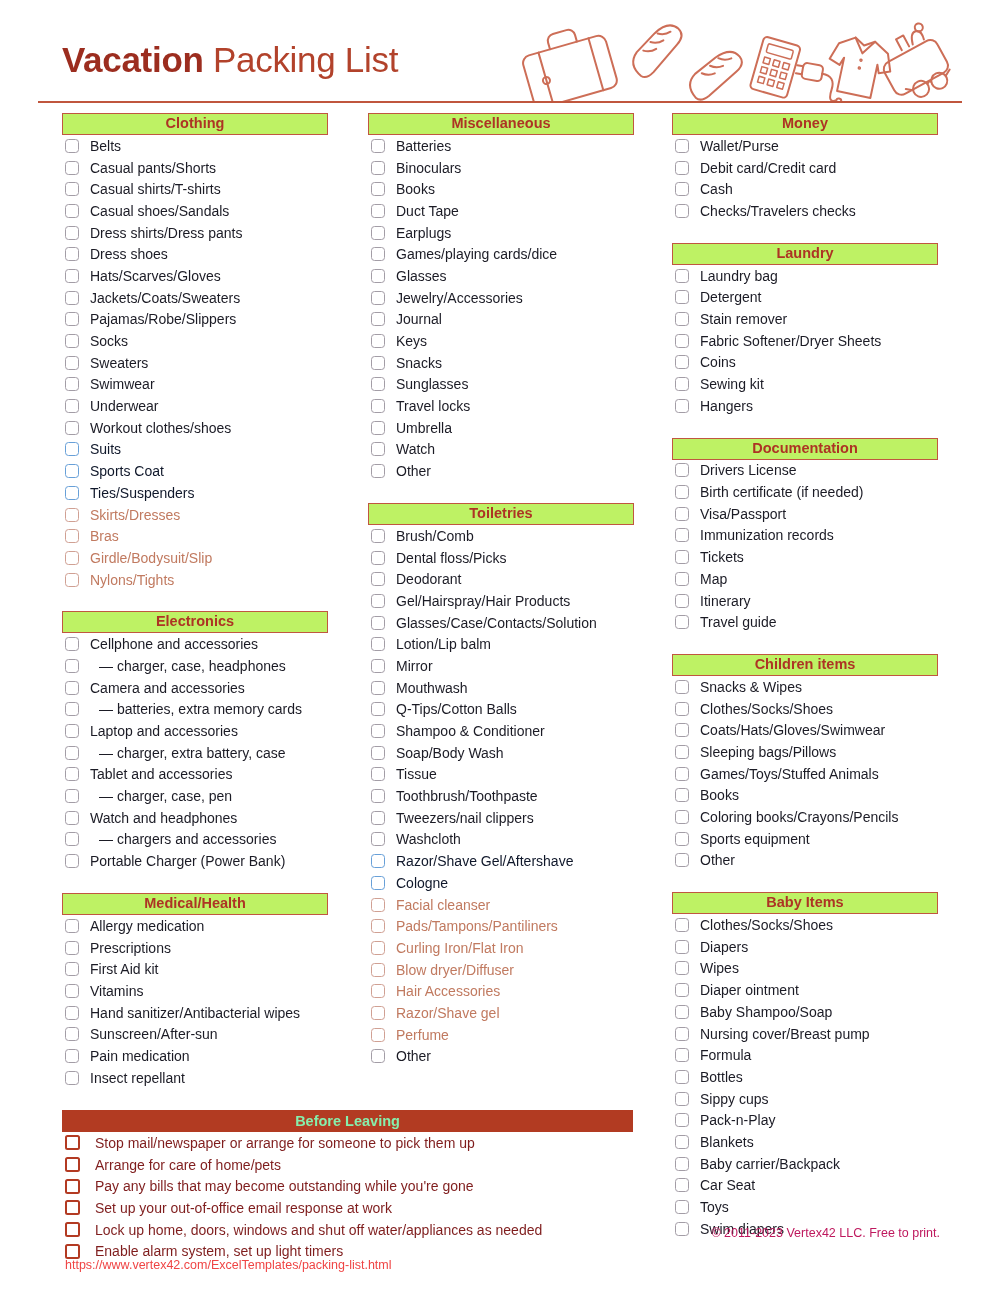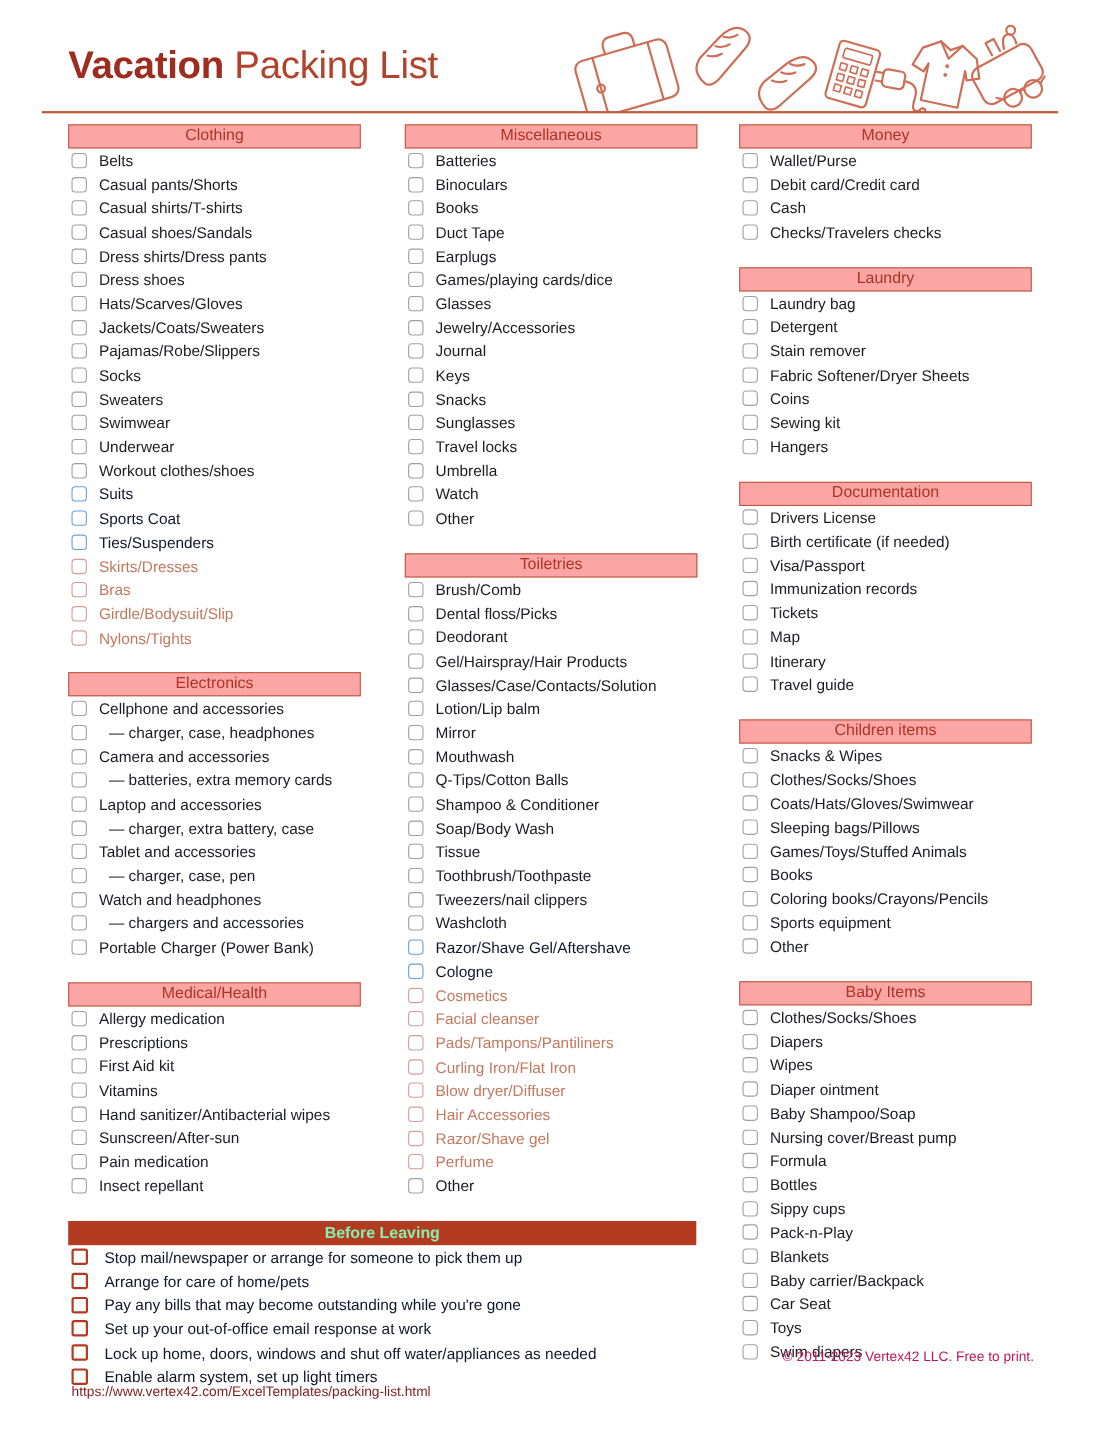--- a/index.html
+++ b/index.html
@@ -13,43 +13,43 @@
 
   .decor{position:absolute;right:48px;top:16px;}
 
   .rule{position:absolute;left:38px;right:38px;top:101px;border-top:2px solid #c0563d;}
 
   
   .col{position:absolute;top:113px;width:266px;}
   .col1{left:62px;} .col2{left:368px;} .col3{left:672px;}
 
   .sec{margin-bottom:21px;}
-  .sec-h{box-sizing:border-box;height:22px;border:1.6px solid #c05740;background:#fca5a5;
-    color:#ad3424;font-weight:normal;font-size:14.5px;text-align:center;line-height:19px;}
+  .sec-h{box-sizing:border-box;height:22px;border:1.6px solid #c05740;background:#bef264;
+    color:#ad3424;font-weight:bold;font-size:14.5px;text-align:center;line-height:19px;}
 
   .row{height:21.7px;display:flex;align-items:center;}
   .cb{flex:0 0 auto;width:12px;height:12px;border:1.6px solid #a39da6;border-radius:3.5px;
     margin-left:3px;background:#fff;}
   .lbl{margin-left:11px;font-size:14px;color:#1b1b25;white-space:nowrap;}
   .row.sub .lbl{padding-left:9px;}
   .row.blue .cb{border-color:#68a0d8;}
   .row.blue .lbl{color:#0f172a;}
   .row.salmon .cb{border-color:#d0a093;}
   .row.salmon .lbl{color:#c17a60;}
 
   
   .before{position:absolute;left:62px;top:1110px;width:571px;}
   .before .sec-h2{height:22px;background:#b23b22;color:#86efac;font-weight:bold;font-size:14.5px;
     text-align:center;line-height:22px;}
   .before .row{height:21.7px;}
   .before .cb{width:11px;height:11px;border:2px solid #b33a22;border-radius:2.5px;}
-  .before .lbl{color:#0f172a;margin-left:15px;}
+  .before .lbl{color:#7f1d1d;margin-left:15px;}
 
   
-  .footer-url{position:absolute;left:65px;top:1258px;font-size:12.5px;color:#7f1d1d;text-decoration:none;}
+  .footer-url{position:absolute;left:65px;top:1258px;font-size:12.5px;color:#ef4444;text-decoration:none;}
   .footer-copy{position:absolute;right:60px;top:1226px;font-size:12.5px;color:#be185d;}
 </style>
 </head>
 <body>
 
 <div class="page">
 
   <h1 class="title"><span class="t-bold">Vacation</span><span> </span><span class="t-reg">Packing List</span></h1>
 
   <svg class="decor" width="440" height="86" viewBox="0 0 440 86" fill="none" stroke="#cd6e57" stroke-width="2" stroke-linecap="round" stroke-linejoin="round">
@@ -421,24 +421,20 @@
         <div class="row blue">
           <span class="cb"></span>
           <span class="lbl">Razor/Shave Gel/Aftershave</span>
         </div>
         <div class="row blue">
           <span class="cb"></span>
           <span class="lbl">Cologne</span>
         </div>
         <div class="row salmon">
           <span class="cb"></span>
-          <span class="lbl">Cosmetics</span>
-        </div>
-        <div class="row salmon">
-          <span class="cb"></span>
           <span class="lbl">Facial cleanser</span>
         </div>
         <div class="row salmon">
           <span class="cb"></span>
           <span class="lbl">Pads/Tampons/Pantiliners</span>
         </div>
         <div class="row salmon">
           <span class="cb"></span>
           <span class="lbl">Curling Iron/Flat Iron</span>
         </div>

